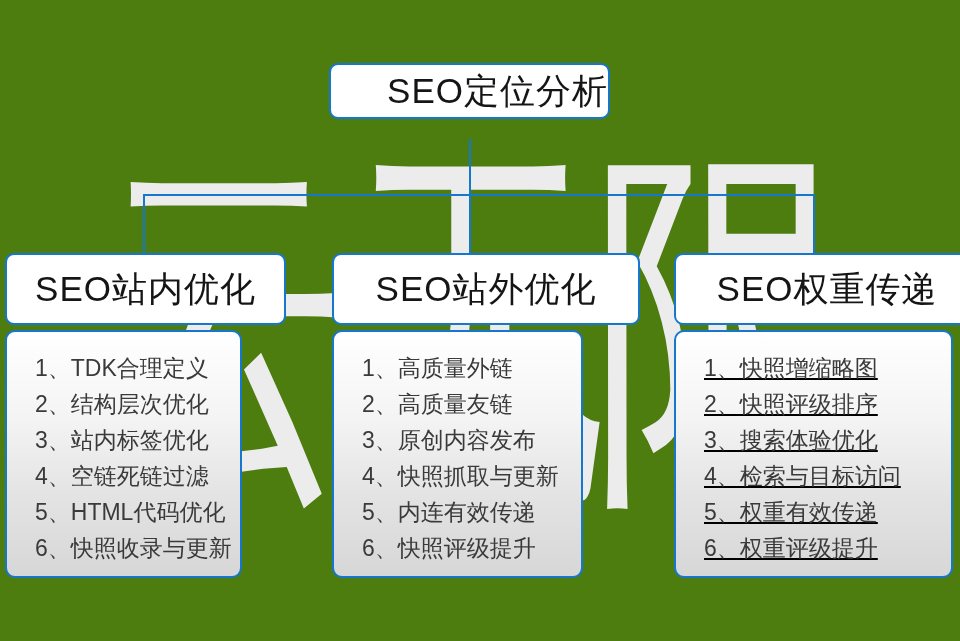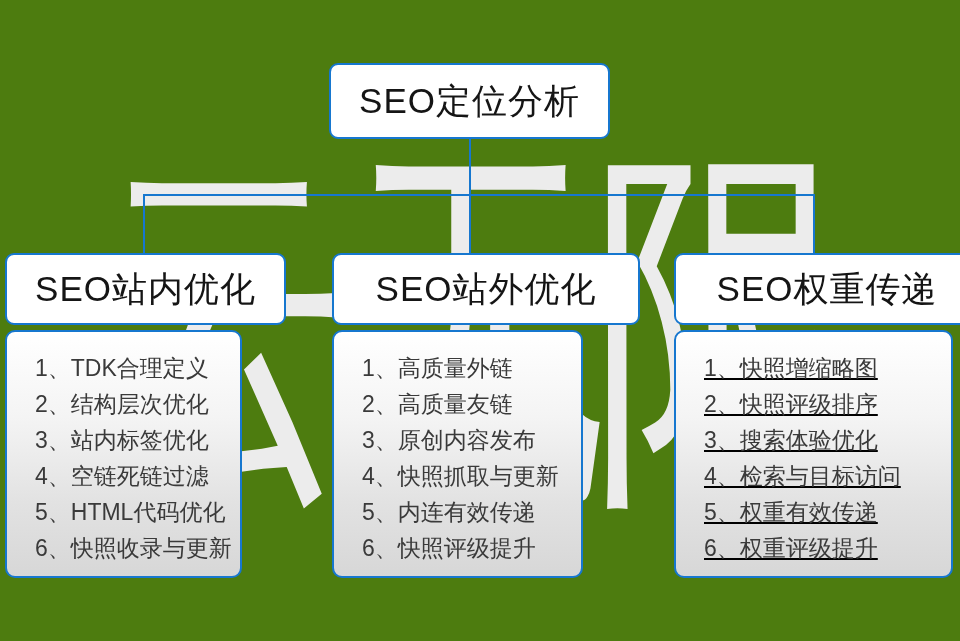--- a/index.html
+++ b/index.html
@@ -19,21 +19,21 @@
   .connectors{position:absolute;left:0;top:0;z-index:1;}
   
   .node{
     position:absolute;z-index:2;box-sizing:border-box;
     border:2px solid #1677cf;border-radius:9px;background:#ffffff;
     display:flex;align-items:center;justify-content:center;
   }
   .node-title{
     font-size:35px;color:#151515;letter-spacing:1px;white-space:nowrap;
   }
-  .root-node{left:329px;top:63px;width:281px;height:76px;}
+  .root-node{left:329px;top:63px;width:281px;height:56px;justify-content:flex-end;}
   .hdr{top:253px;height:72px;text-align:right;}
   .hdr1{left:5px;width:281px;}
   .hdr2{left:332px;width:308px;}
   .hdr3{left:674px;width:306px;}
   .list{
     position:absolute;z-index:2;box-sizing:border-box;top:330px;height:248px;
     border:2px solid #1677cf;border-radius:10px;
     background:linear-gradient(180deg,#ffffff 0%,#f4f4f4 35%,#e2e2e2 70%,#d7d7d7 100%);
     padding:18px 8px 0 28px;
   }

